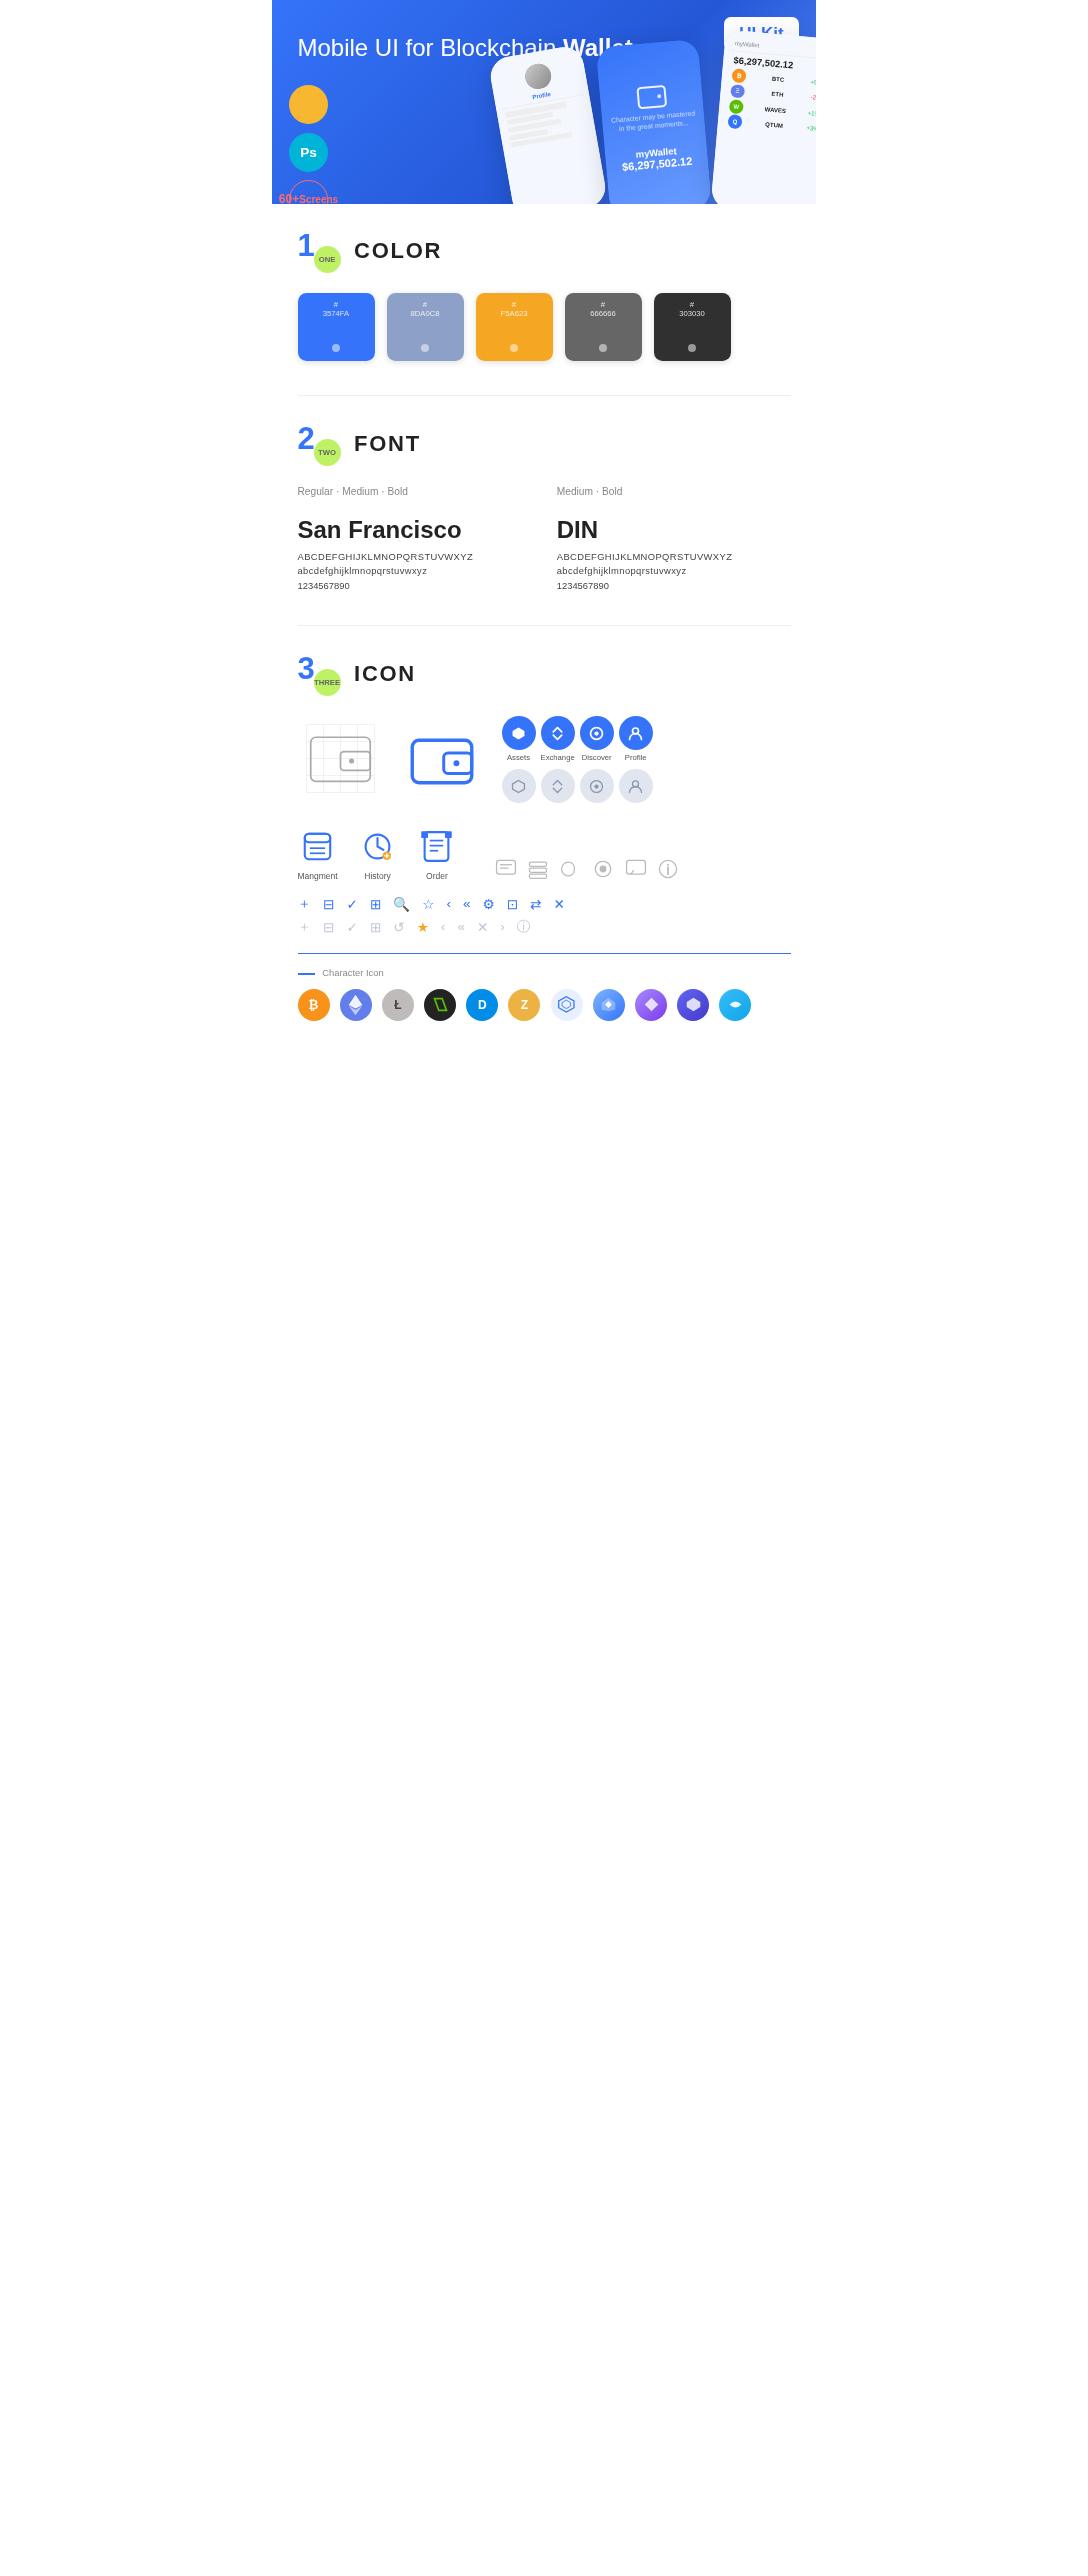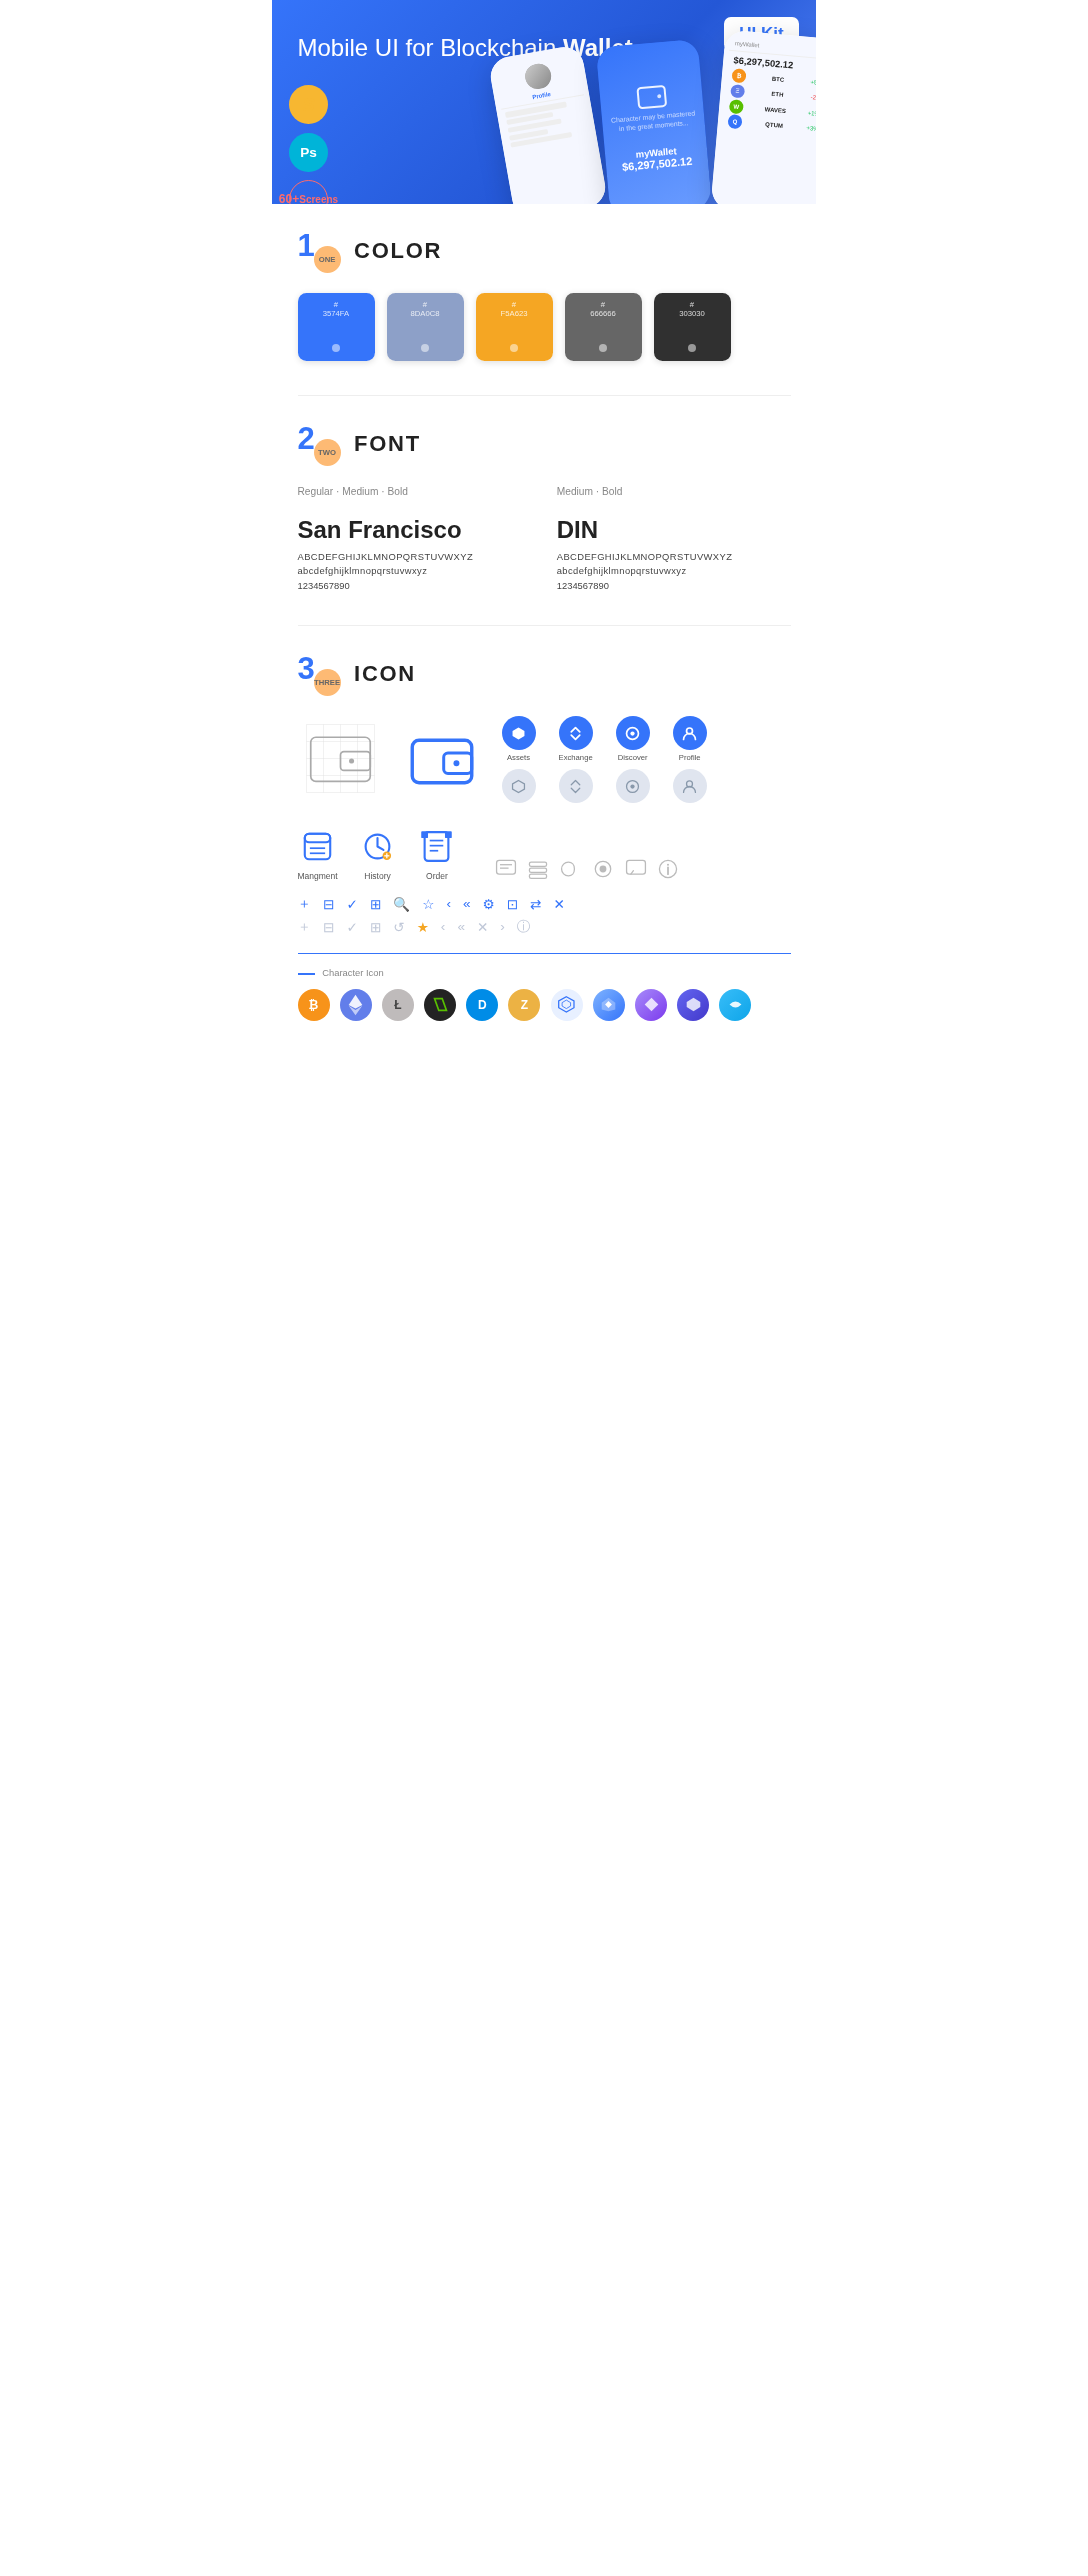--- a/index.html
+++ b/index.html
@@ -143,21 +143,21 @@
       color: #3574FA;
       line-height: 1;
       position: absolute;
       top: 0;
       left: 0;
     }
     .section-number-circle {
       width: 27px;
       height: 27px;
       border-radius: 50%;
-      background: #fdba74;
+      background: #bef264;
       display: flex;
       align-items: center;
       justify-content: center;
       font-size: 7.7px;
       font-weight: 600;
       color: #666;
       position: absolute;
       bottom: 0;
       right: 0;
     }
@@ -255,21 +255,21 @@
     }
     .icon-filled-wrap {
       width: 85px;
       height: 85px;
       display: flex;
       align-items: center;
       justify-content: center;
     }
     .icon-row {
       display: flex;
-      gap: 23px;
+      gap: 5px;
       align-items: flex-end;
       margin-bottom: 6.8px;
     }
     .icon-item {
       display: flex;
       flex-direction: column;
       align-items: center;
       gap: 3.4px;
     }
     .icon-circle {

